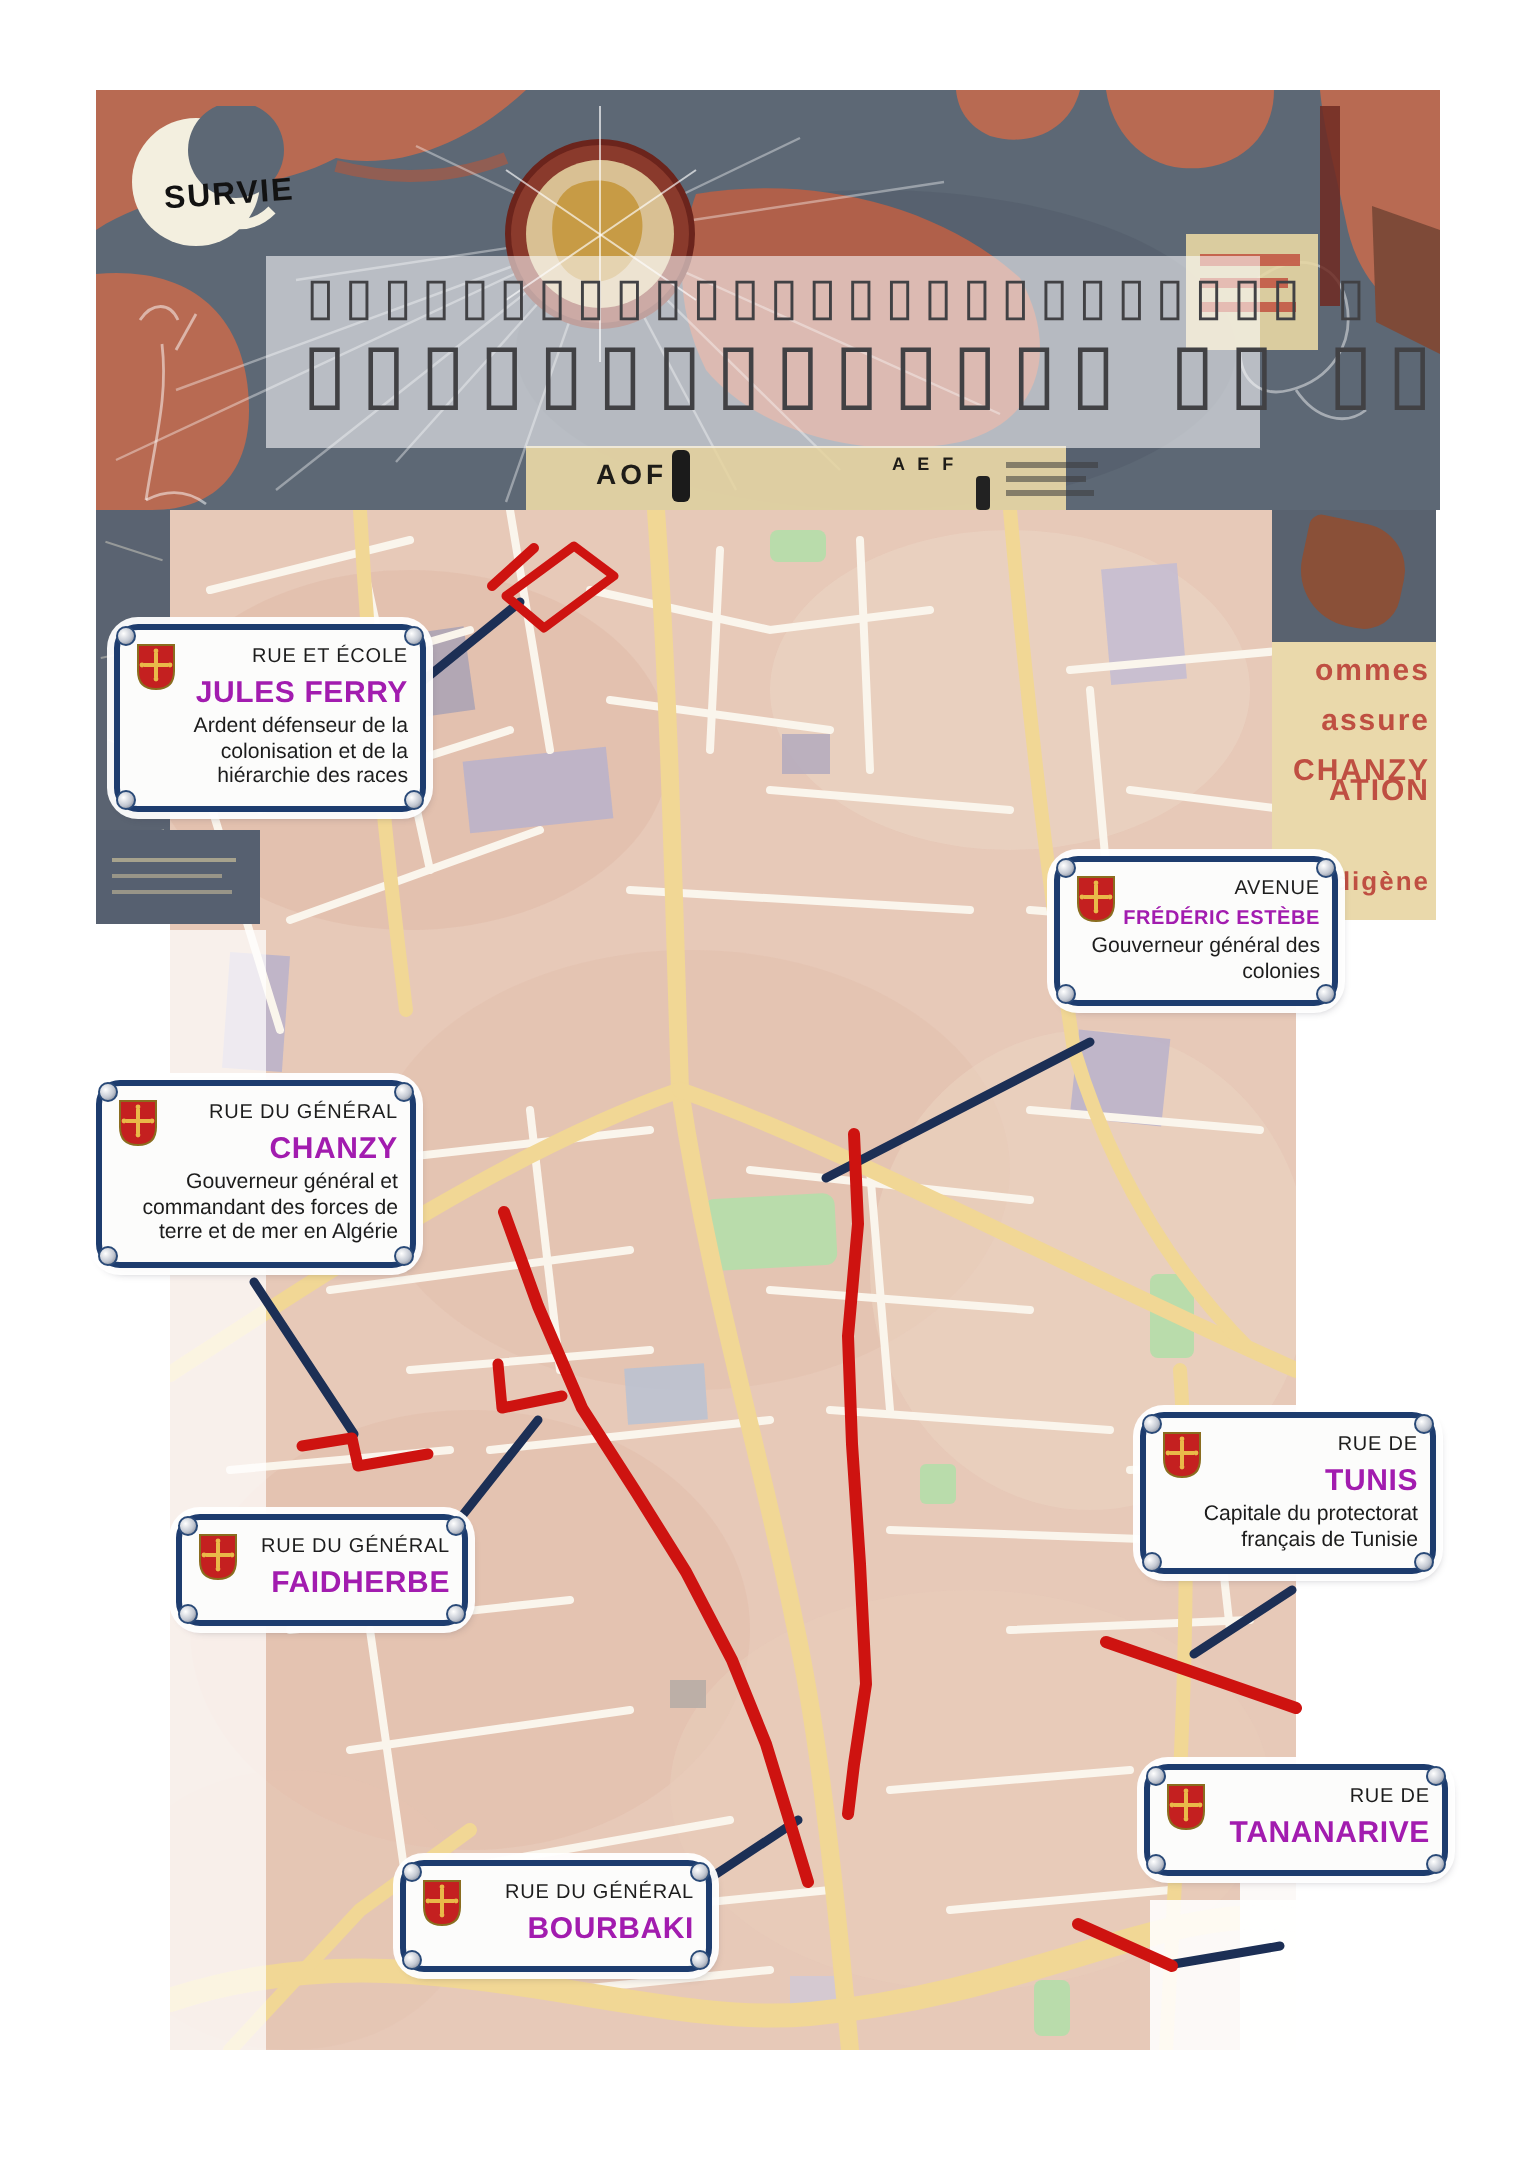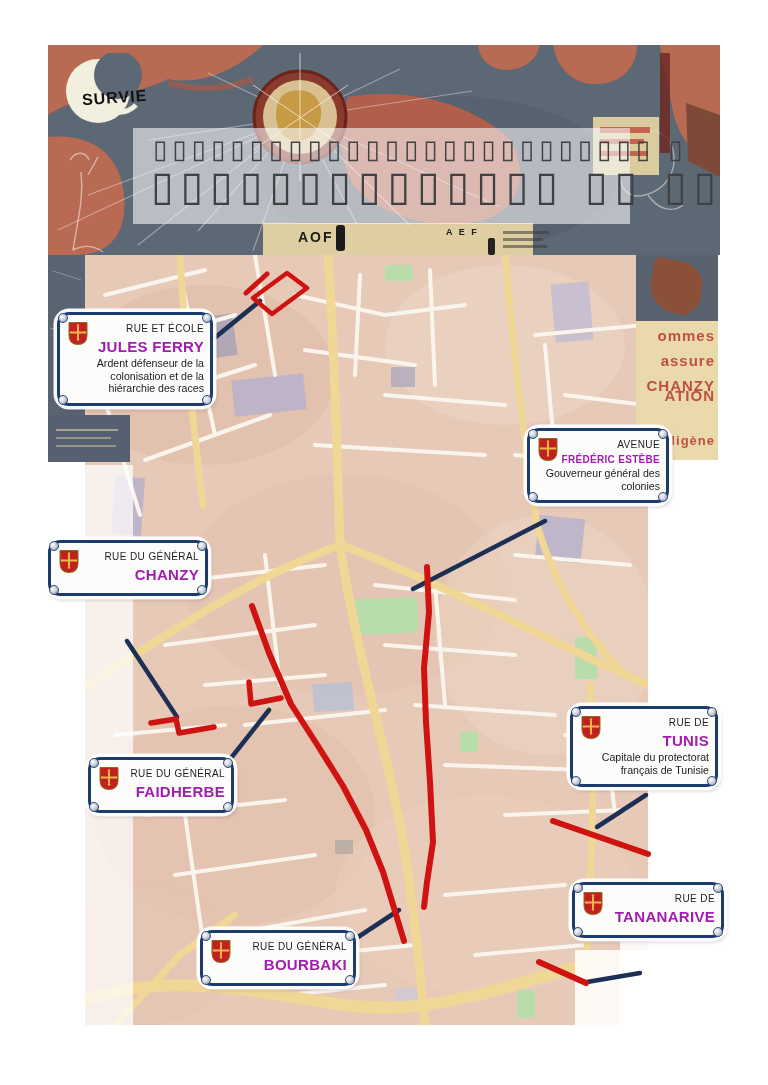--- a/index.html
+++ b/index.html
@@ -363,20 +363,21 @@
           <g fill="#e9b949">
             <circle cx="10" cy="4" r="1.2"></circle>
             <circle cx="10" cy="18" r="1.2"></circle>
             <circle cx="3" cy="11" r="1.2"></circle>
             <circle cx="17" cy="11" r="1.2"></circle>
           </g>
         </svg>
     </span>
     <div class="cat">RUE DU GÉNÉRAL</div>
     <div class="nm">CHANZY</div>
+    <div class="desc">Gouverneur général et commandant des forces de terre et de mer en Algérie</div>
   </div>
 
   <div class="sign" style="left:88px;top:757px;width:146px;">
     <span class="screw tl"></span>
       <span class="screw tr"></span>
     <span class="screw bl"></span>
       <span class="screw br"></span>
     <span class="shield">
       <svg viewBox="0 0 20 24" width="20" height="25">
           <path d="M1,1 h18 v13 q0,9 -9,9 q-9,0 -9,-9 z" fill="#c42020" stroke="#8a6d1f"></path>

